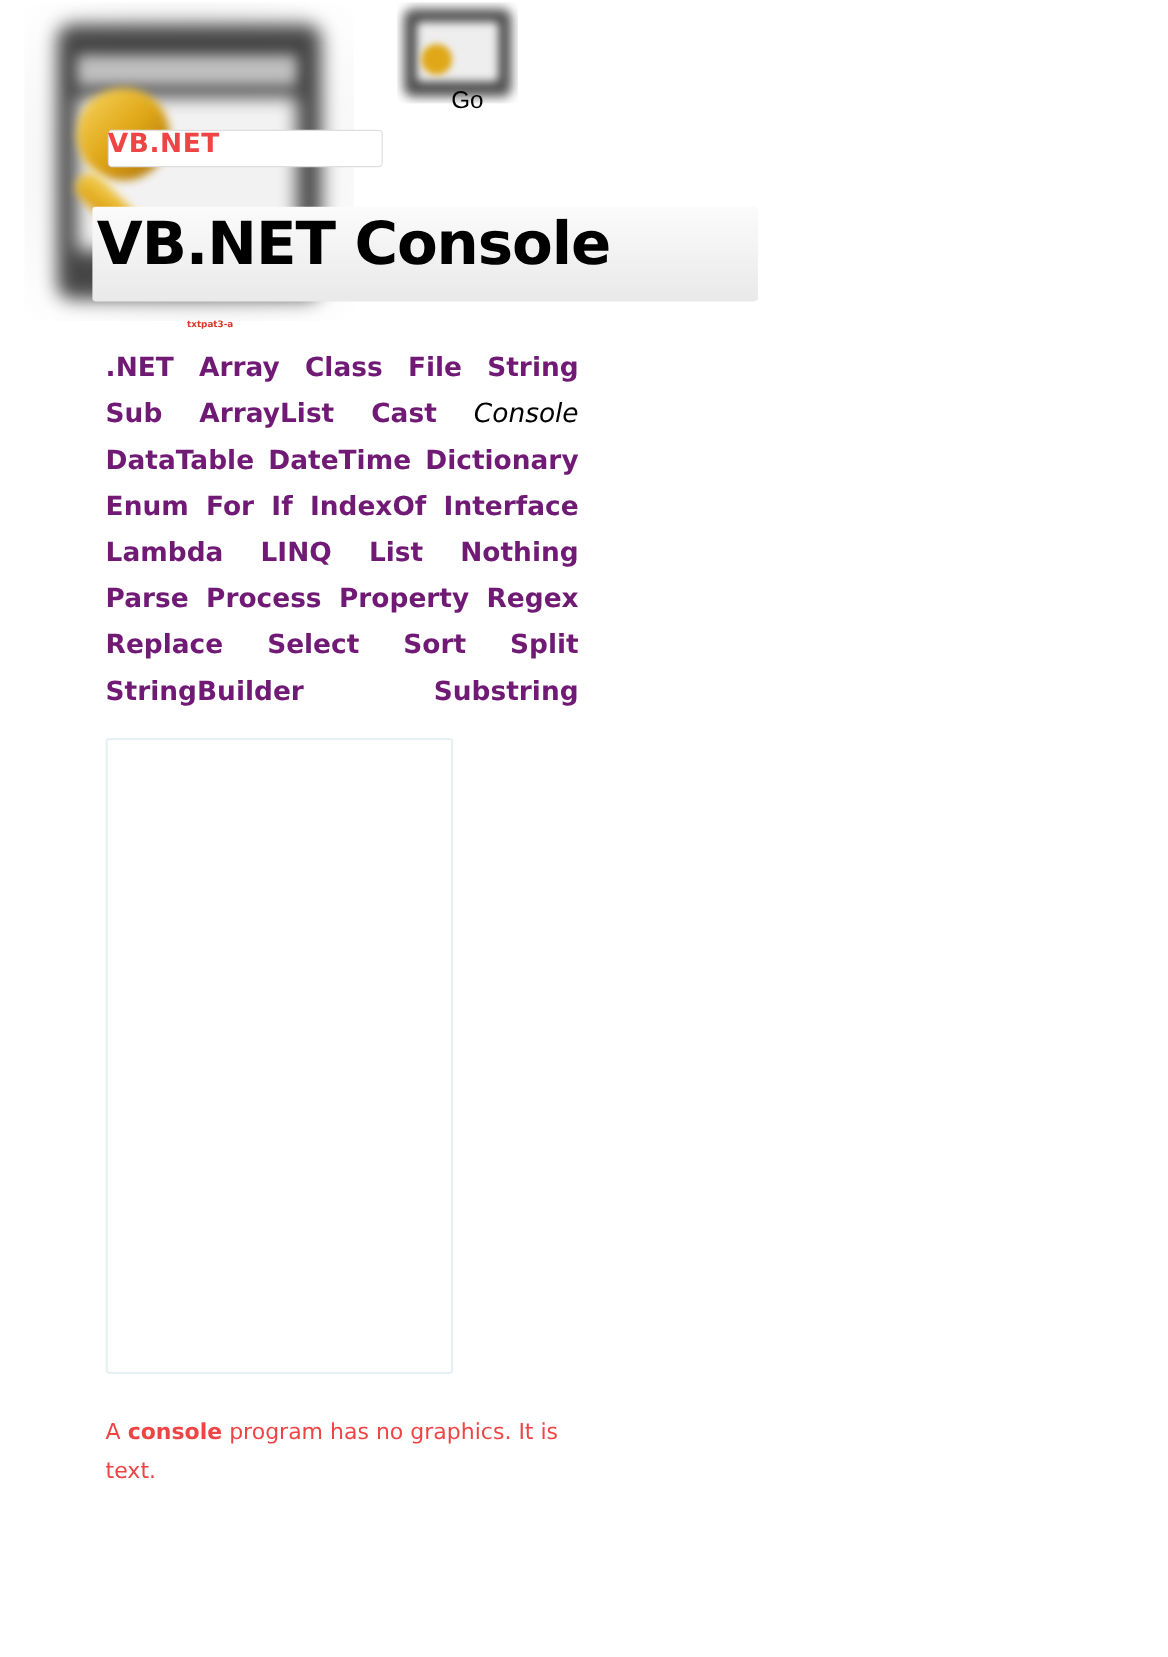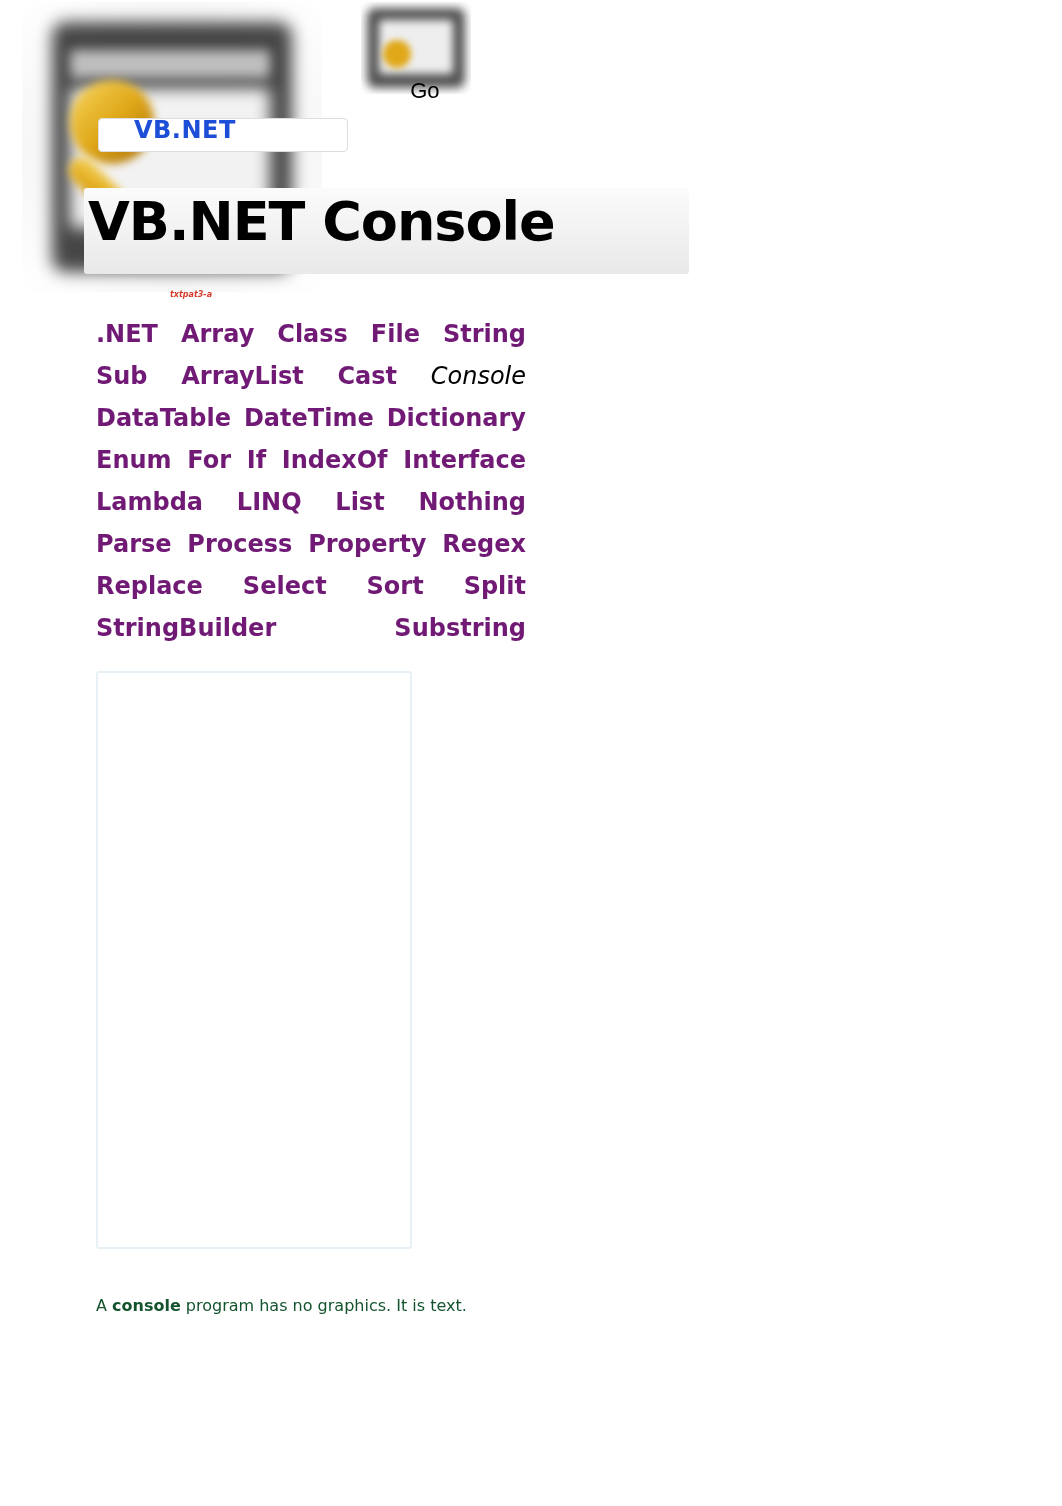--- a/index.html
+++ b/index.html
@@ -61,26 +61,25 @@
     top: -44px;
     left: -72px;
   }
   .breadcrumb {
     position: relative;
     z-index: 2;
     padding: 0 98px;
     margin-top: -36px;
   }
   .breadcrumb a {
-    color: #1d4ed8;
+    color: #ef4444;
     font-weight: bold;
     font-size: 24px;
     text-decoration: none;
     letter-spacing: 0.5px;
-    padding-left: 36px;
   }
   .title-bar {
     position: relative;
     z-index: 2;
     margin-top: 44px;
     margin-left: 84px;
     margin-right: 180px;
     background: linear-gradient(#fbfbfb, #e9e9e9);
     border-radius: 3px;
     padding: 2px 4px 21px 4px;
@@ -93,21 +92,20 @@
     letter-spacing: -1px;
   }
   .tiny-label {
     position: relative;
     z-index: 3;
     color: #d53a2a;
     font-size: 8px;
     font-weight: bold;
     margin-left: 170px;
     margin-top: 16px;
-    font-style: italic;
   }
   .content {
     position: relative;
     z-index: 2;
     width: 430px;
     margin-left: 96px;
     margin-top: 14px;
   }
   .tag-list {
     font-size: 24px;
@@ -128,23 +126,23 @@
   .placeholder-box {
     margin-top: 22px;
     width: 316px;
     height: 578px;
     border: 2px solid #e7f0f5;
     border-radius: 3px;
     background: #fff;
   }
   .body-text {
     margin-top: 34px;
-    font-size: 16px;
-    line-height: 46px;
-    color: #14532d;
+    font-size: 20px;
+    line-height: 36px;
+    color: #ef4444;
   }
   .body-text .bold { font-weight: 900; }
 </style>
 </head>
 <body>
 
 <div class="page">
 
   <div class="bg-image">
     <svg viewBox="0 0 300 290">

